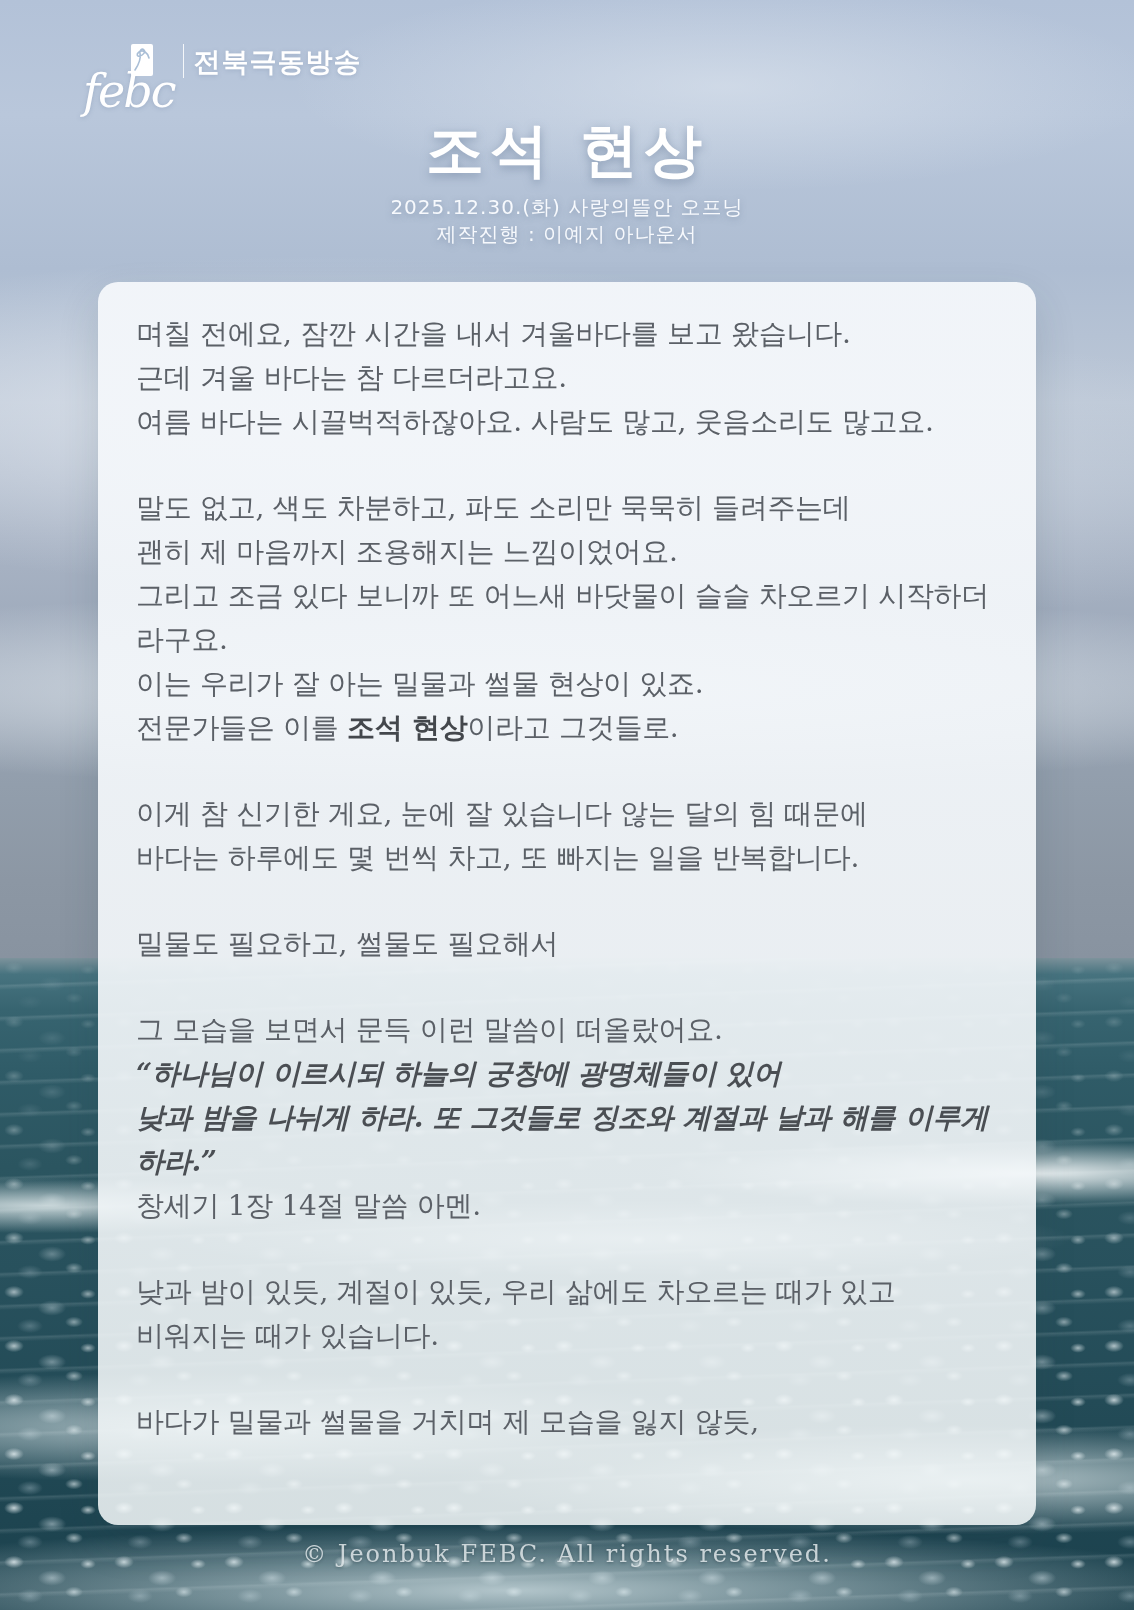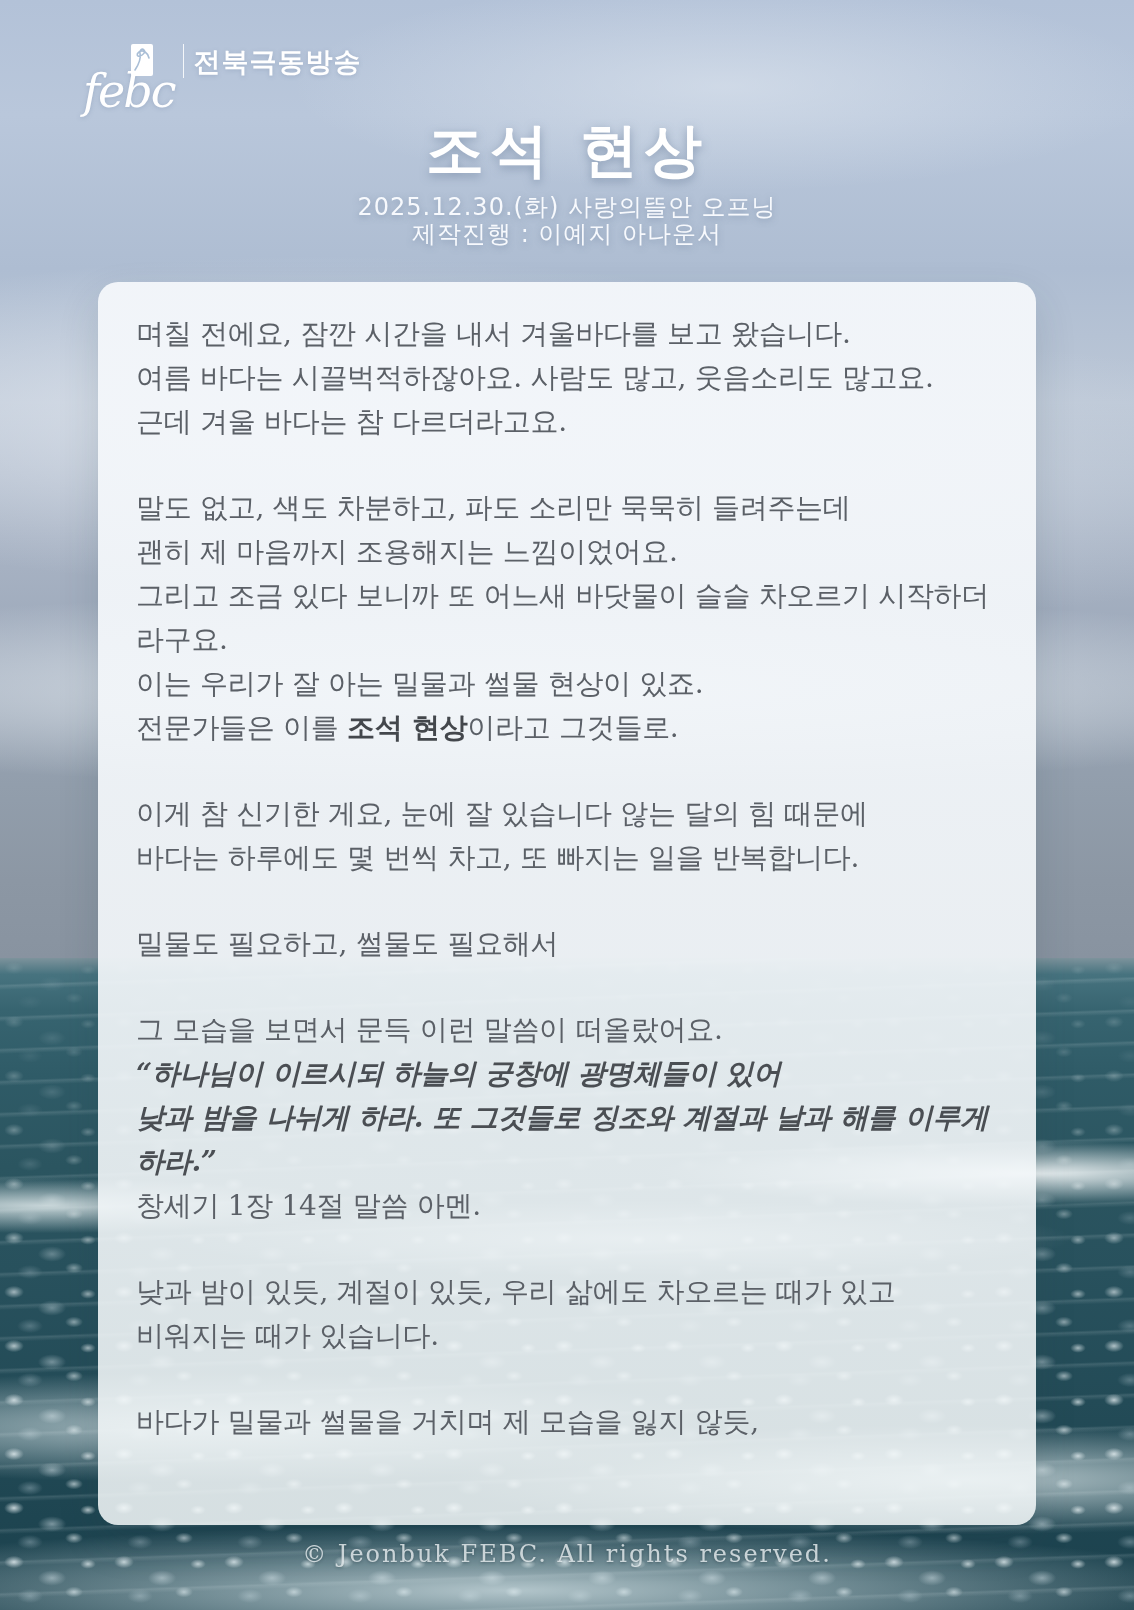--- a/index.html
+++ b/index.html
@@ -98,21 +98,21 @@
   .title {
     position: absolute; left: 0; top: 112px; width: 1134px;
     text-align: center;
     font-size: 58px; font-weight: 600; letter-spacing: 6px;
     color: #ffffff;
     text-shadow: 0 3px 10px rgba(104,124,152,0.6);
   }
   .subtitle {
     position: absolute; left: 0; top: 194px; width: 1134px;
     text-align: center;
-    font-size: 24px; line-height: 27px; letter-spacing: 1px;
+    font-size: 20px; line-height: 27px; letter-spacing: 1px;
     color: rgba(250,252,255,0.96);
     text-shadow: 0 2px 6px rgba(104,124,152,0.55);
     font-family: "DejaVu Sans", "Liberation Sans", sans-serif;
     font-weight: 400;
   }
 
   
   .card {
     position: absolute; left: 98px; top: 282px;
     width: 938px; height: 1243px;
@@ -172,22 +172,22 @@
 
   <div class="subtitle">
     <div>2025.12.30.(화) 사랑의뜰안 오프닝</div>
     <div>제작진행 : 이예지 아나운서</div>
   </div>
 
   <div class="card">
     <div class="card-body">
         <p class="para">
           <span class="line"><span class="run n">며칠 전에요, 잠깐 시간을 내서 겨울바다를 보고 왔습니다.</span></span>
+          <span class="line"><span class="run n">근데 겨울 바다는 참 다르더라고요.</span></span>
           <span class="line"><span class="run n">여름 바다는 시끌벅적하잖아요. 사람도 많고, 웃음소리도 많고요.</span></span>
-          <span class="line"><span class="run n">근데 겨울 바다는 참 다르더라고요.</span></span>
         </p>
         <p class="para">
           <span class="line"><span class="run n">말도 없고, 색도 차분하고, 파도 소리만 묵묵히 들려주는데</span></span>
           <span class="line"><span class="run n">괜히 제 마음까지 조용해지는 느낌이었어요.</span></span>
           <span class="line"><span class="run n">그리고 조금 있다 보니까 또 어느새 바닷물이 슬슬 차오르기 시작하더라구요.</span></span>
           <span class="line"><span class="run n">이는 우리가 잘 아는 밀물과 썰물 현상이 있죠.</span></span>
           <span class="line"><span class="run n">전문가들은 이를 </span><span class="run b">조석 현상</span><span class="run n">이라고 그것들로.</span></span>
         </p>
         <p class="para">
           <span class="line"><span class="run n">이게 참 신기한 게요, 눈에 잘 있습니다 않는 달의 힘 때문에</span></span>

